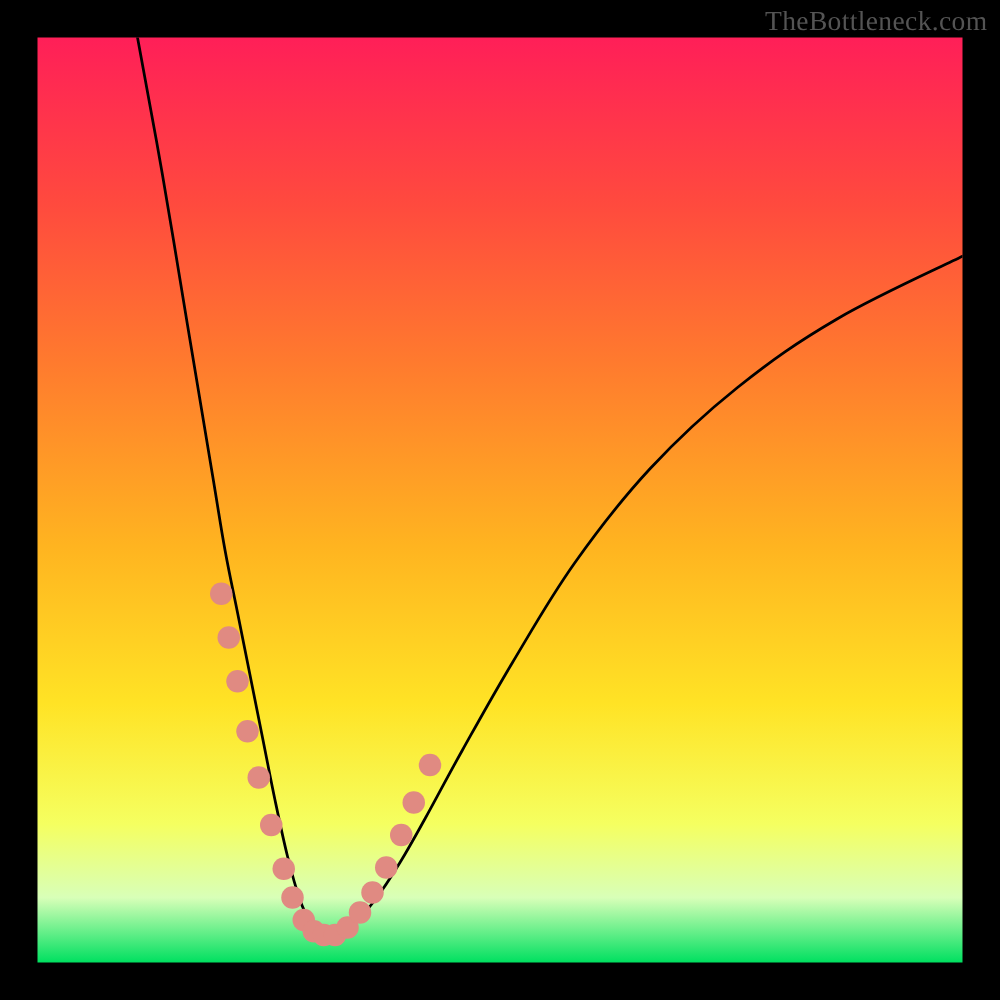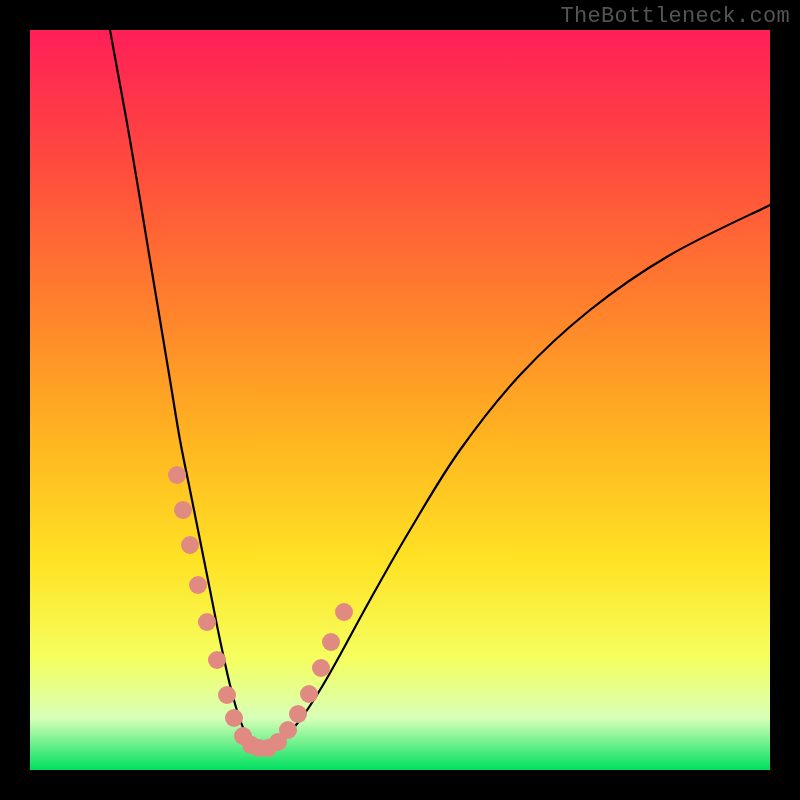--- a/index.html
+++ b/index.html
@@ -30,21 +30,21 @@
       #ffe325 72%,
       #f5ff60 85%,
       #d8ffb8 93%,
       #00e060 100%
     );
   }
   .watermark {
     position: absolute;
     top: 4px;
     right: 10px;
-    font-family: Liberation Mono, monospace;
+    font-family: Liberation Serif, serif;
     font-size: 22px;
     color: #545454;
     letter-spacing: 0.3px;
     user-select: none;
     margin-left: 27px;
   }
   svg.curve-layer {
     position: absolute;
     left: 0;
     top: 0;

